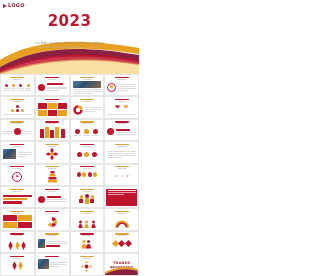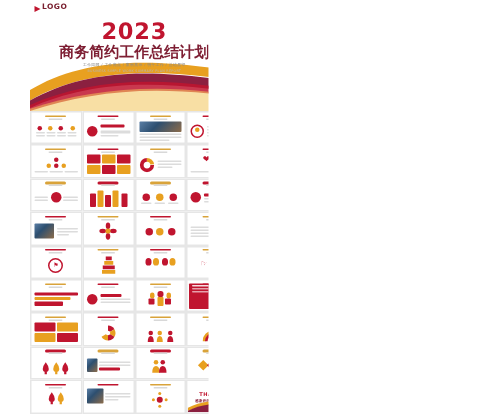--- a/index.html
+++ b/index.html
@@ -2,21 +2,21 @@
 <html><head>
 <meta charset="utf-8">
 <style>
   * { margin:0; padding:0; box-sizing:border-box; }
   html,body {
     width:139px; height:276px;
     background:#ffffff;
     font-family:"DejaVu Sans","Liberation Sans",sans-serif;
     overflow:hidden;
   }
-  #root { position:relative; width:110px; height:276px; background:#fff;margin-left:20px; }
+  #root { position:relative; width:110px; height:276px; background:#fff; }
 
   
   .hero { position:relative; width:139px; height:74px; background:#ffffff; overflow:hidden; }
 
   .logo-wrap { position:absolute; left:3px; top:3px; display:flex; align-items:center; gap:1px; z-index:6; }
   .logo-mark {
     width:0;height:0;
     border-top:2.5px solid transparent;
     border-bottom:2.5px solid transparent;
     border-left:4px solid #C0152F;
@@ -99,21 +99,20 @@
 <div id="root">
 
   <div class="hero">
 
     <div class="logo-wrap">
       <div class="logo-mark"></div>
       <div class="logo-text">LOGO</div>
     </div>
 
     <div class="hero-year">2023</div>
-    <div class="hero-title">商务简约工作总结计划</div>
     <div class="hero-sub">工作回顾 / 工作亮点 / 案例展示 / 明年工作 / 总结展望</div>
     <div class="hero-sub2">BUSINESS SIMPLE WORK SUMMARY PLAN REPORT</div>
 
     <svg class="wave-svg" viewBox="0 0 139 40" preserveAspectRatio="none">
       <path d="M0,26 C30,8 70,2 139,14 L139,20 C70,9 30,16 0,33 Z" fill="#E8A020"></path>
       <path d="M0,33 C34,14 74,10 139,21 L139,28 C76,18 36,22 0,38 Z" fill="#8B2040"></path>
       <path d="M0,30 C40,18 86,15 139,25 L139,40 L0,40 Z" fill="#ffffff" opacity="0"></path>
       <path d="M0,36 C36,20 80,16 139,26 L139,31 C82,22 40,27 0,40 Z" fill="#C0152F" opacity="0.85"></path>
       <path d="M0,38.5 C40,25 88,21 139,30 L139,40 L0,40 Z" fill="#F2C45A" opacity="0.55"></path>
     </svg>

